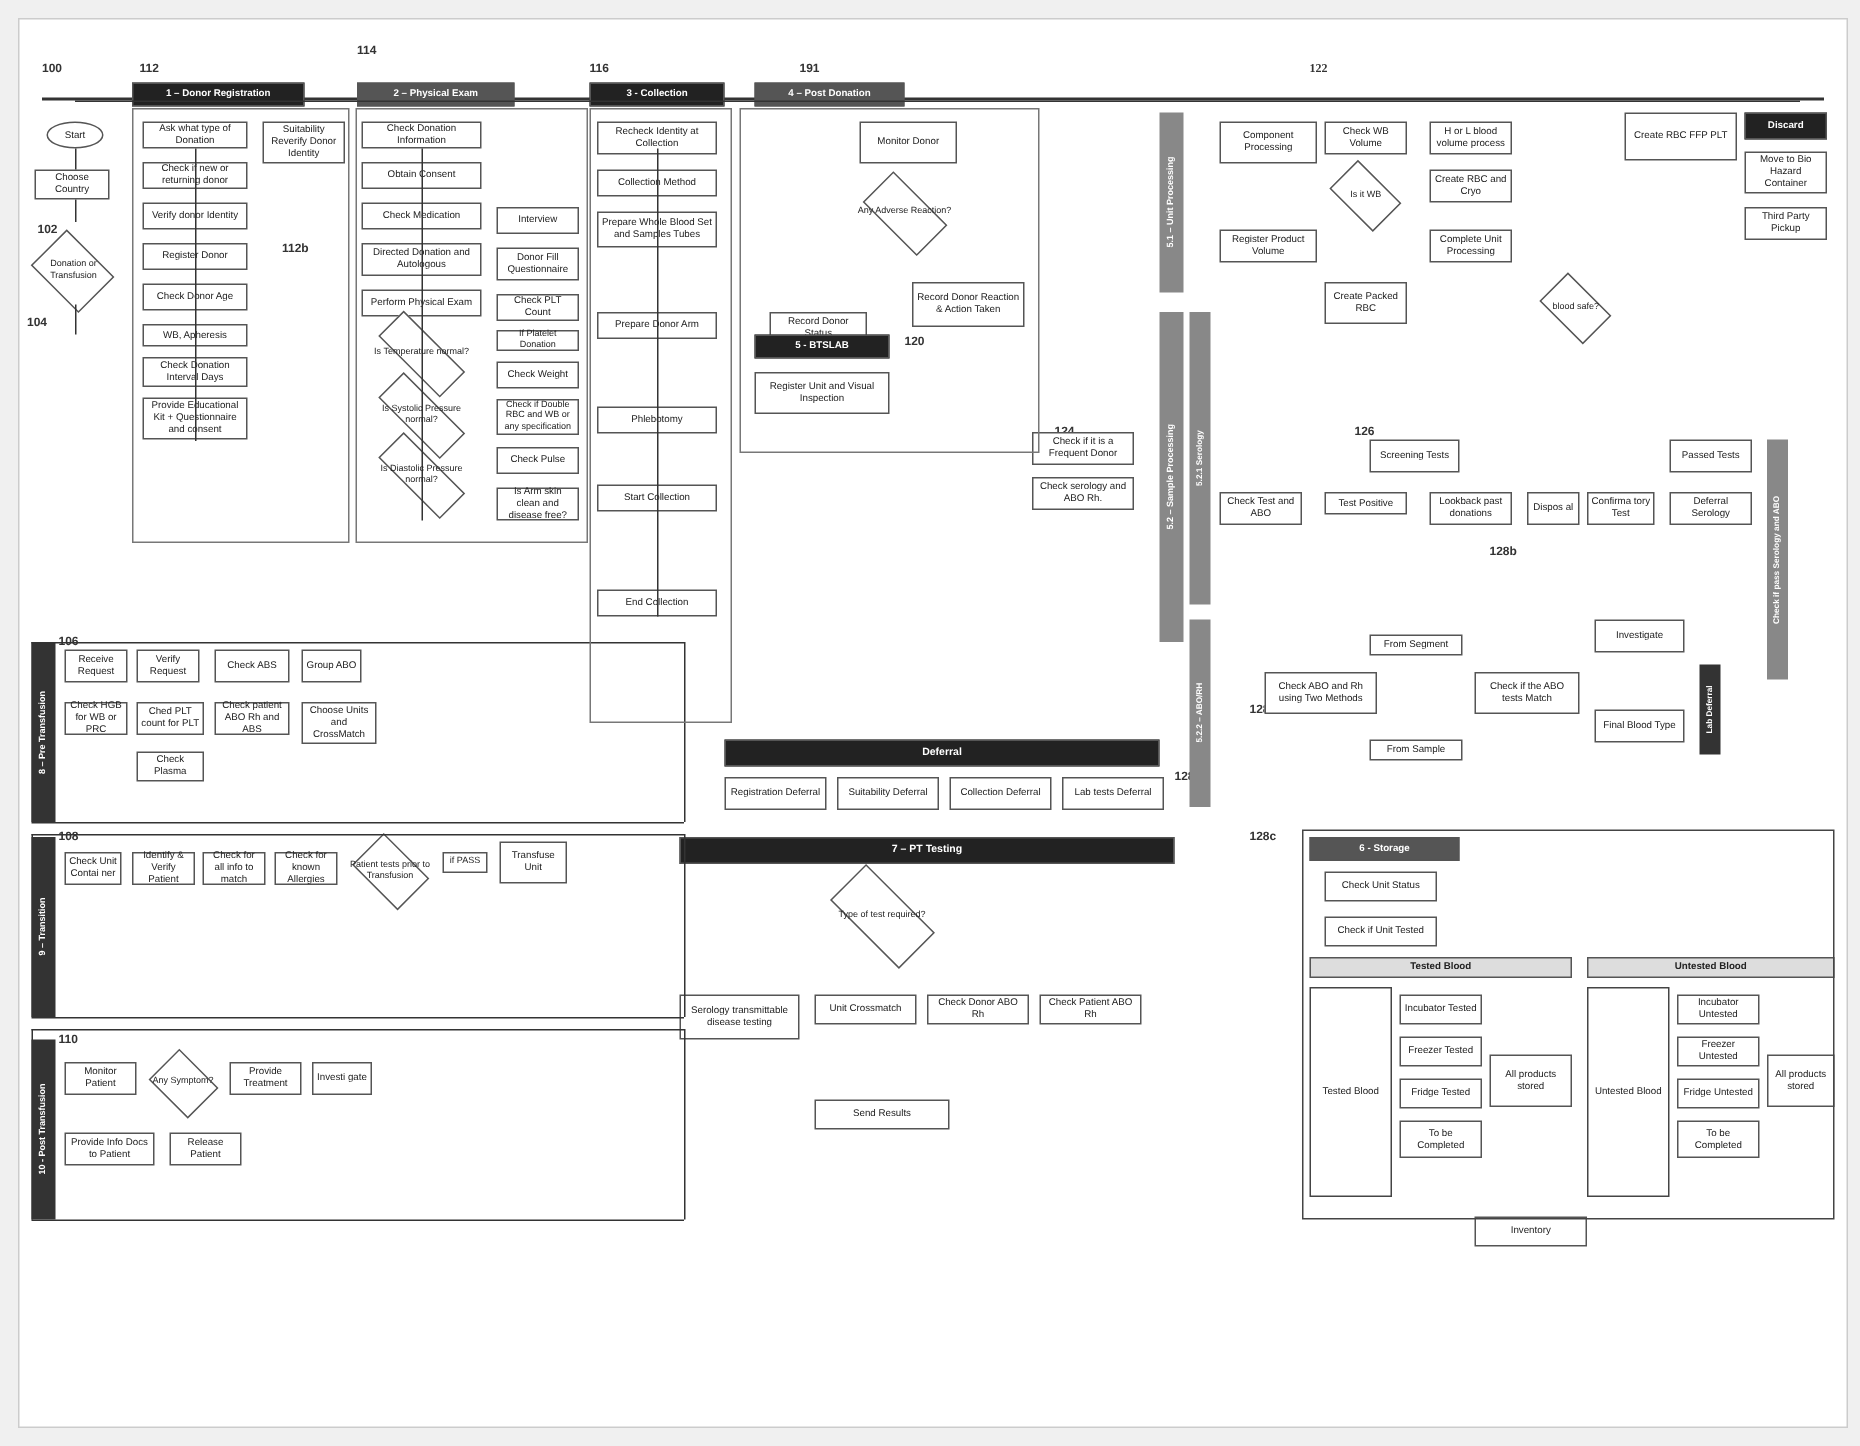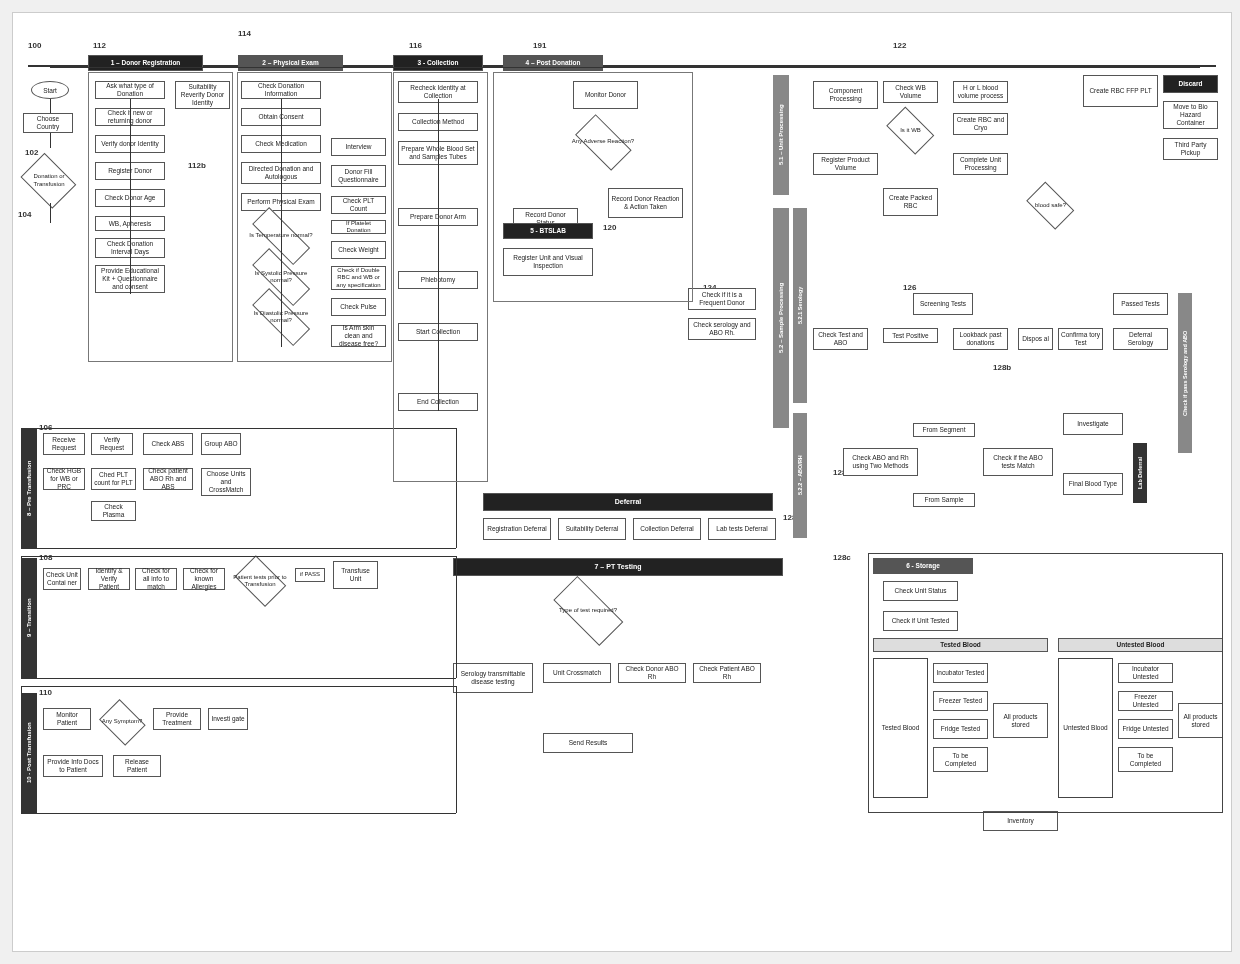--- a/index.html
+++ b/index.html
@@ -130,24 +130,24 @@
 
   <div class="box dark-gray-header" style="left:225px;top:42px;width:105px;height:16px;font-size:6.5px;">2 – Physical Exam</div>
 
   <div class="box dark-header" style="left:380px;top:42px;width:90px;height:16px;font-size:6.5px;">3 - Collection</div>
 
   <div class="box dark-gray-header" style="left:490px;top:42px;width:100px;height:16px;font-size:6.5px;">4 – Post Donation</div>
 
   <div class="num-label" style="left:15px;top:28px;">100</div>
   <div class="num-label" style="left:80px;top:28px;">112</div>
   <div class="num-label" style="left:225px;top:16px;">114</div>
-  <div class="num-label" style="left:380px;top:28px;margin-left:16px;">116</div>
+  <div class="num-label" style="left:380px;top:28px;">116</div>
   <div class="num-label" style="left:520px;top:28px;">191</div>
   <div class="num-label" style="left:590px;top:210px;">120</div>
-  <div class="num-label" style="left:880px;top:28px;">122</div>
+  <div class="num-label" style="left:860px;top:28px;font-family:Liberation Serif, serif;">122</div>
   <div class="num-label" style="left:690px;top:270px;">124</div>
   <div class="num-label" style="left:890px;top:270px;">126</div>
   <div class="num-label" style="left:770px;top:500px;">128</div>
   <div class="num-label" style="left:820px;top:455px;">128a</div>
   <div class="num-label" style="left:980px;top:350px;">128b</div>
   <div class="num-label" style="left:820px;top:540px;">128c</div>
 
   <div class="oval" style="left:18px;top:68px;width:38px;height:18px;">Start</div>
 
   <div class="box" style="left:10px;top:100px;width:50px;height:20px;">Choose Country</div>

